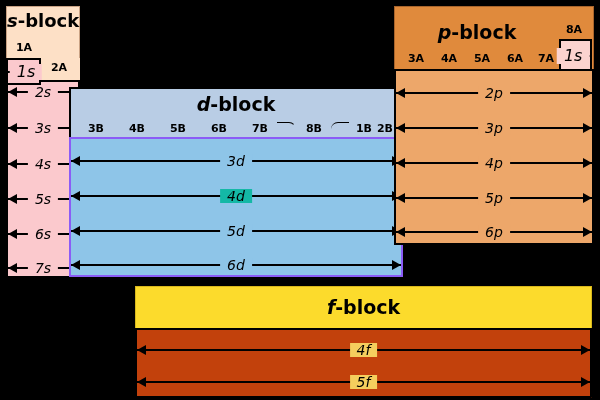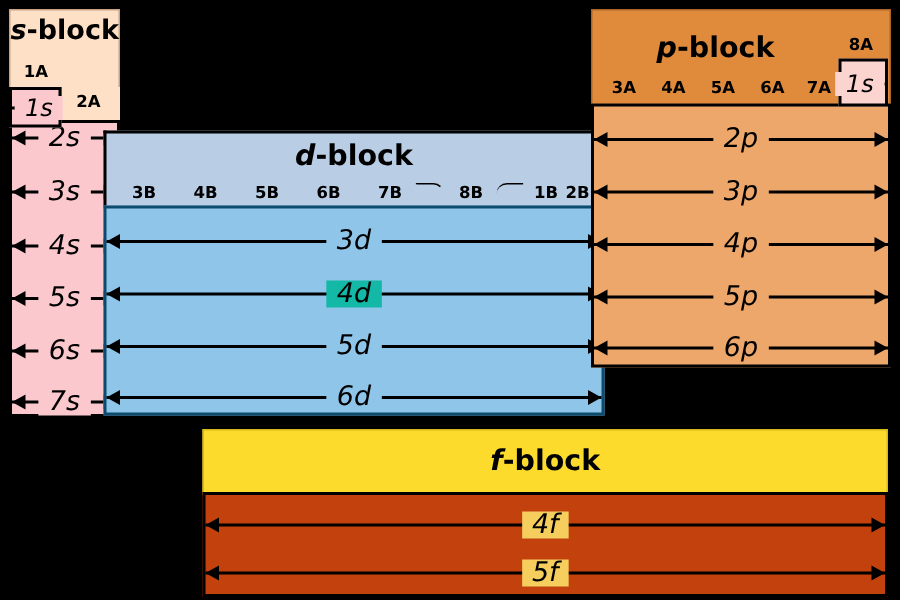--- a/index.html
+++ b/index.html
@@ -28,21 +28,21 @@
 
   
   .arow{position:absolute;left:0;right:0;height:0;}
   .arow .line{
     position:absolute;left:0;right:0;top:50%;
     height:2px;background:#000;transform:translateY(-1px);
   }
   .arow .lbl{
     position:absolute;left:50%;top:50%;
     transform:translate(-50%,-50%);
-    font-size:18px;font-style:italic;color:#000;
+    font-size:14px;font-style:italic;color:#000;
     padding:0 7px;white-space:nowrap;line-height:1;
   }
   .arow .ah{position:absolute;top:50%;width:0;height:0;
     border-top:5px solid transparent;border-bottom:5px solid transparent;
     transform:translateY(-5px);}
   .arow .ah.l{left:0;border-right:9px solid #000;}
   .arow .ah.r{right:0;border-left:9px solid #000;}
 
   
   #s-block{left:6px;top:6px;width:74px;height:272px;}
@@ -71,21 +71,21 @@
 
   
   #d-block{left:69px;top:87px;width:334px;height:190px;}
   #d-head{
     position:absolute;left:0;top:0;width:334px;height:52px;
     background:#b9cde5;border:2px solid #000;border-bottom:none;box-sizing:border-box;
   }
   #d-head .blk-title{position:absolute;left:0;right:0;top:4px;}
   #d-body{
     position:absolute;left:0;top:50px;width:334px;height:140px;
-    background:#8ec5e8;border:2px solid #0c4a6e;box-sizing:border-box;
+    background:#8ec5e8;border:2px solid #8b5cf6;box-sizing:border-box;
   }
   
   .brace{position:absolute;height:8px;border-top:1.6px solid #000;}
   .brace.lft{border-top-right-radius:7px;border-right:1.6px solid transparent;}
   .brace.rgt{border-top-left-radius:7px;}
 
   
   #p-block{left:394px;top:6px;width:200px;height:239px;}
   #p-head{
     position:absolute;left:0;top:0;width:200px;height:65px;

